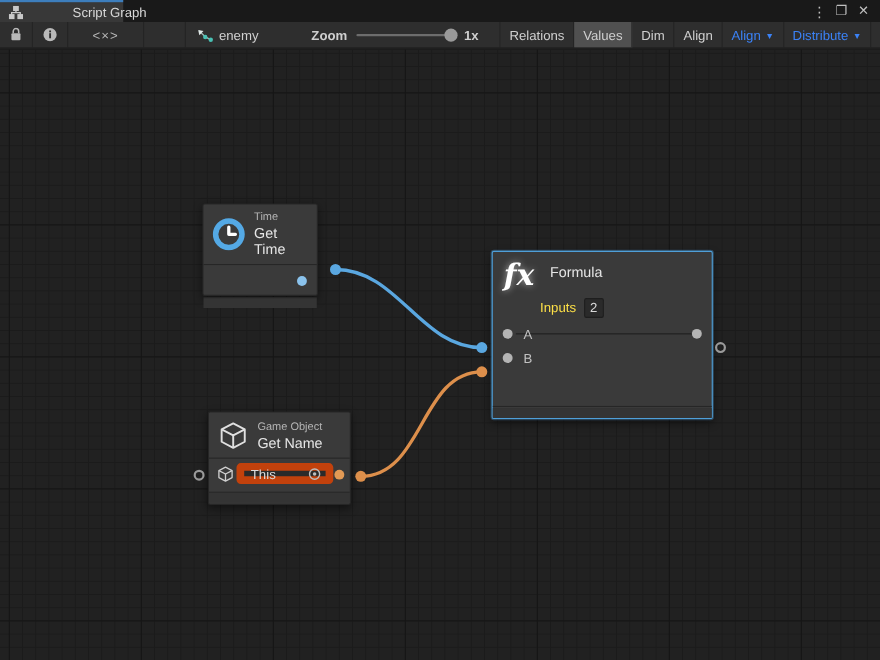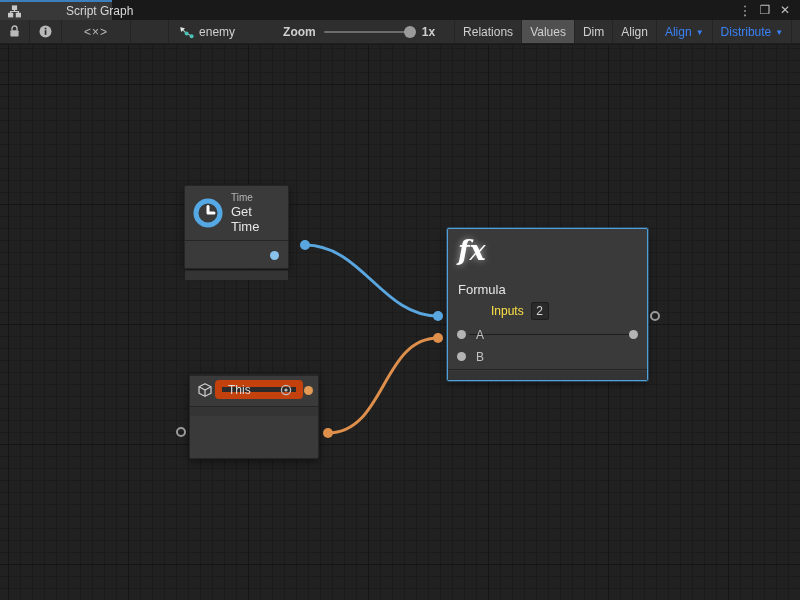--- a/index.html
+++ b/index.html
@@ -187,21 +187,21 @@
     </div>
     <div class="divider"></div>
     <div class="port-row" style="height:29px;">
       <span class="port-dot dot-blue" style="right:9px; top:10px;"></span>
     </div>
     <div class="divider"></div>
     <div class="node-footer"></div>
   </div>
 
   <div class="node selected formula-node" style="left:447px; top:183px; width:201px; height:153px;">
-    <div class="node-header" style="padding:7px 10px 0 10px; align-items:flex-start;flex-direction:column;">
+    <div class="node-header" style="padding:7px 10px 0 10px; align-items:flex-start;">
       <span class="fx-icon">fx</span>
       <span class="node-title" style="margin-top:4px;">Formula</span>
     </div>
     <div class="inputs-row">
       <span class="inputs-label">Inputs</span>
       <span class="inputs-count">2</span>
     </div>
     <div class="port-row">
       <span class="relation-line" style="width:160px;"></span>
       <span class="port-dot dot-gray" style="left:9px; top:6px;"></span>
@@ -212,20 +212,35 @@
       <span class="port-dot dot-gray" style="left:9px; top:6px;"></span>
       <span class="port-label">B</span>
     </div>
     <div class="divider" style="position:absolute; left:0; right:0; bottom:10px;"></div>
     <div class="node-footer" style="position:absolute; left:0; right:0; bottom:0;"></div>
   </div>
 
   <span class="hollow-port" style="left:650px; top:266px;"></span>
 
   <div class="node" style="left:189px; top:329px; width:130px; height:85px;">
+    <div class="node-header" style="padding:7px 8px 6px 8px;">
+      <span class="cube-icon">
+        <svg width="28" height="28" viewBox="0 0 24 24">
+          <g fill="none" stroke="#e0e0e0" stroke-width="1.5" stroke-linejoin="round">
+            <path d="M12 2.5 L21 7.2 V16.8 L12 21.5 L3 16.8 V7.2 Z"></path>
+            <path d="M3 7.2 L12 11.9 L21 7.2"></path>
+            <path d="M12 11.9 V21.5"></path>
+          </g>
+        </svg>
+      </span>
+      <span>
+        <div class="node-cat">Game Object</div>
+        <div class="node-title">Get Name</div>
+      </span>
+    </div>
     <div class="divider"></div>
     <div class="obj-row">
       <span style="position:absolute; left:7px; top:6px; display:flex;">
         <svg width="16" height="16" viewBox="0 0 24 24">
           <g fill="none" stroke="#cfcfcf" stroke-width="1.8" stroke-linejoin="round">
             <path d="M12 2.5 L21 7.2 V16.8 L12 21.5 L3 16.8 V7.2 Z"></path>
             <path d="M3 7.2 L12 11.9 L21 7.2"></path>
             <path d="M12 11.9 V21.5"></path>
           </g>
         </svg>

